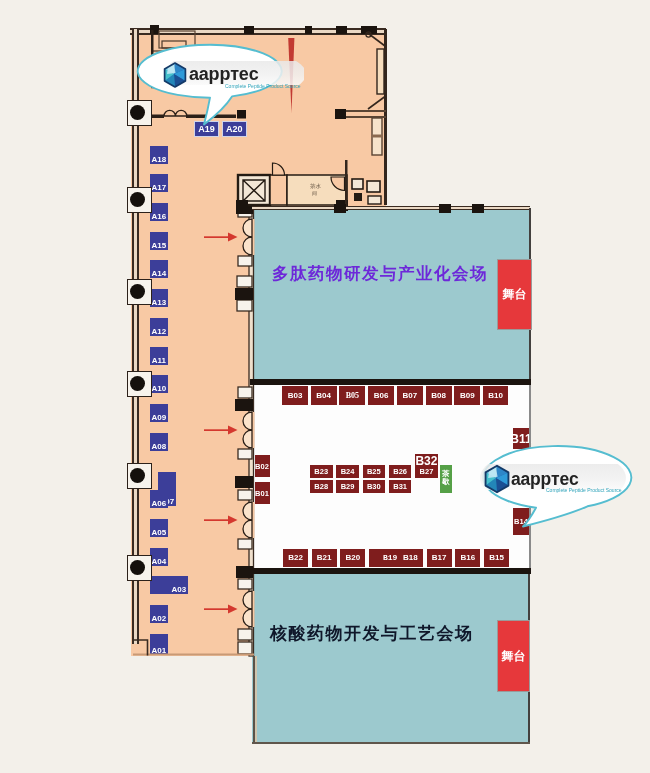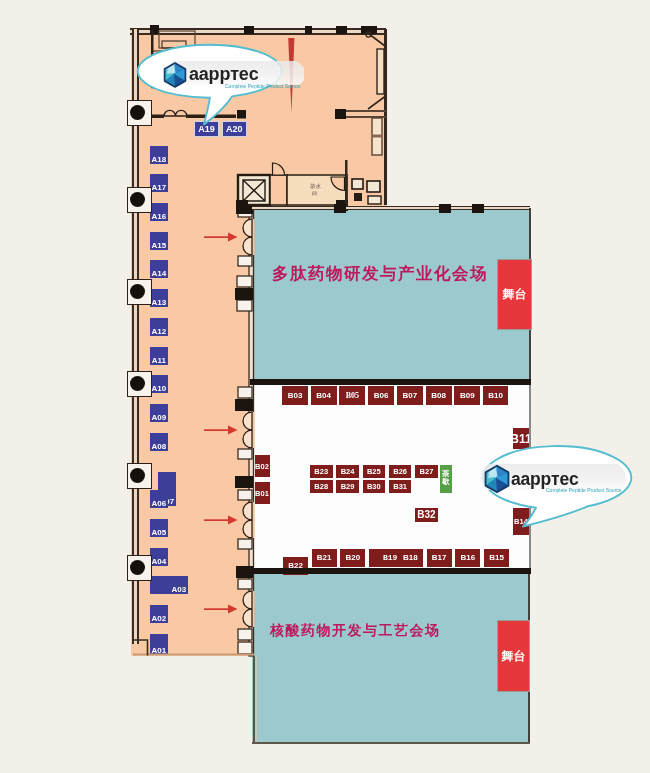--- a/index.html
+++ b/index.html
@@ -192,23 +192,23 @@
 <div class="abs" style="left:254.6px;top:656px;width:2px;height:86px;background:#cfc5ae;z-index:5;"></div>
 
 <div class="abs" style="left:528px;top:574px;width:2px;height:169px;background:#43403e;z-index:5;"></div>
 
 <div class="abs" style="left:252px;top:741.5px;width:278px;height:2px;background:#5f564c;z-index:5;"></div>
 
 <div class="abs" style="left:497px;top:259px;width:33px;height:69px;background:#e6383b;border:1px solid #9a9a9a;z-index:6;color:#fff;font-weight:bold;font-size:12px;display:flex;align-items:center;justify-content:center;">舞台</div>
 
 <div class="abs" style="left:497px;top:620px;width:31px;height:70px;background:#e6383b;border:1px solid #9a9a9a;z-index:6;color:#fff;font-weight:bold;font-size:12px;display:flex;align-items:center;justify-content:center;">舞台</div>
 
-<div class="abs" style="left:272px;top:263px;width:240px;font-size:16.5px;font-weight:bold;color:#be185d;letter-spacing:1.5px;z-index:6;">多肽药物研发与产业化会场</div>
-
-<div class="abs" style="left:270px;top:622px;width:230px;font-size:14px;font-weight:bold;color:#be185d;letter-spacing:1.5px;z-index:6;">核酸药物开发与工艺会场</div>
+<div class="abs" style="left:272px;top:263px;width:240px;font-size:16.5px;font-weight:bold;color:#6d28d9;letter-spacing:1.5px;z-index:6;">多肽药物研发与产业化会场</div>
+
+<div class="abs" style="left:270px;top:622px;width:230px;font-size:17px;font-weight:bold;color:#0f172a;letter-spacing:1.5px;z-index:6;">核酸药物开发与工艺会场</div>
 
 <div class="abs" style="left:127px;top:100px;width:23px;height:24px;background:#f7f3ec;border:1.6px solid #2c211a;z-index:5;"></div>
 
 <div class="abs" style="left:130px;top:104.5px;width:15px;height:15px;background:#15100c;border-radius:50%;z-index:5;"></div>
 
 <div class="abs" style="left:127px;top:187px;width:23px;height:24px;background:#f7f3ec;border:1.6px solid #2c211a;z-index:5;"></div>
 
 <div class="abs" style="left:130px;top:191.5px;width:15px;height:15px;background:#15100c;border-radius:50%;z-index:5;"></div>
 
 <div class="abs" style="left:127px;top:279px;width:23px;height:24px;background:#f7f3ec;border:1.6px solid #2c211a;z-index:5;"></div>
@@ -276,21 +276,21 @@
 <div class="booth bb" style="left:368.2px;top:385.5px;width:26px;height:19px;align-items:center;">B06</div>
 
 <div class="booth bb" style="left:396.9px;top:385.5px;width:26px;height:19px;align-items:center;">B07</div>
 
 <div class="booth bb" style="left:425.6px;top:385.5px;width:26px;height:19px;align-items:center;">B08</div>
 
 <div class="booth bb" style="left:454.3px;top:385.5px;width:26px;height:19px;align-items:center;">B09</div>
 
 <div class="booth bb" style="left:483px;top:385.5px;width:25px;height:19px;align-items:center;">B10</div>
 
-<div class="booth bb" style="left:283px;top:548.5px;width:25px;height:18.5px;align-items:center;margin-top:8px;">B22</div>
+<div class="booth bb" style="left:283px;top:548.5px;width:25px;height:18.5px;align-items:center;">B22</div>
 
 <div class="booth bb" style="left:311.7px;top:548.5px;width:25px;height:18.5px;align-items:center;">B21</div>
 
 <div class="booth bb" style="left:340.4px;top:548.5px;width:25px;height:18.5px;align-items:center;">B20</div>
 
 <div class="booth bb" style="left:369.2px;top:548.5px;width:42px;height:18.5px;align-items:center;font-family:Liberation Mono, monospace;">B19</div>
 
 <div class="booth bb" style="left:397.9px;top:548.5px;width:25px;height:18.5px;align-items:center;">B18</div>
 
 <div class="booth bb" style="left:426.6px;top:548.5px;width:25px;height:18.5px;align-items:center;">B17</div>
@@ -310,21 +310,21 @@
 <div class="booth bb" style="left:415.2px;top:464.5px;width:22.5px;height:13.5px;align-items:center;font-size:7.5px;">B27</div>
 
 <div class="booth bb" style="left:310px;top:479.5px;width:22.5px;height:13.5px;align-items:center;font-size:7.5px;">B28</div>
 
 <div class="booth bb" style="left:336.3px;top:479.5px;width:22.5px;height:13.5px;align-items:center;font-size:7.5px;">B29</div>
 
 <div class="booth bb" style="left:362.6px;top:479.5px;width:22.5px;height:13.5px;align-items:center;font-size:7.5px;">B30</div>
 
 <div class="booth bb" style="left:388.9px;top:479.5px;width:22.5px;height:13.5px;align-items:center;font-size:7.5px;">B31</div>
 
-<div class="booth bb" style="left:415.2px;top:508px;width:22.5px;height:13.5px;align-items:center;font-size:10px;">B32</div>
+<div class="booth bb" style="left:415.2px;top:454px;width:22.5px;height:13.5px;align-items:center;font-size:12px;">B32</div>
 
 <div class="abs" style="left:440px;top:464.5px;width:11.5px;height:28.5px;background:#55a047;color:#fff;font-weight:bold;font-size:7.5px;line-height:8px;text-align:center;padding-top:5px;box-sizing:border-box;">茶<br>歇</div>
 
 <div class="booth bb" style="left:254.5px;top:455px;width:15px;height:22px;align-items:center;font-size:7.5px;">B02</div>
 
 <div class="booth bb" style="left:254.5px;top:482px;width:15px;height:22px;align-items:center;font-size:7.5px;">B01</div>
 
 <div class="booth bb" style="left:513px;top:428px;width:16px;height:21px;align-items:center;font-size:12px;">B11</div>
 
 <div class="booth bb" style="left:513px;top:508px;width:16px;height:27px;align-items:center;font-size:7.5px;">B14</div>

